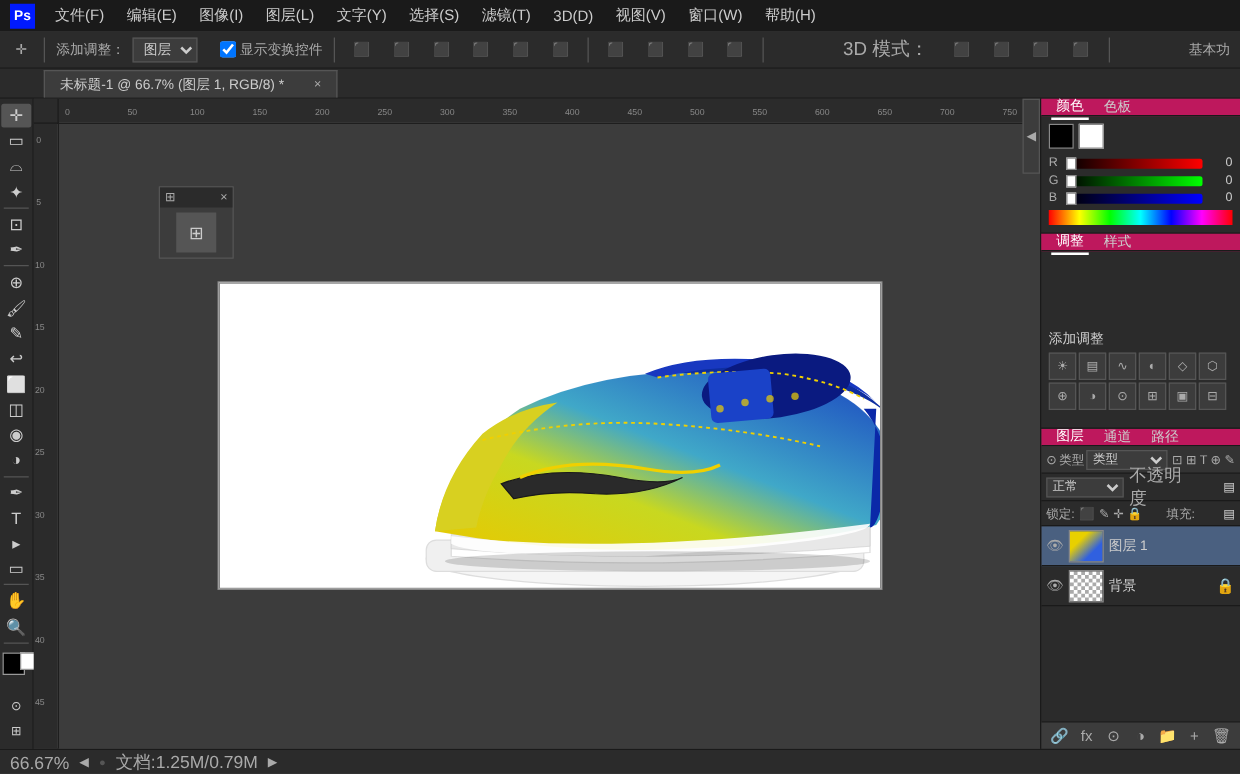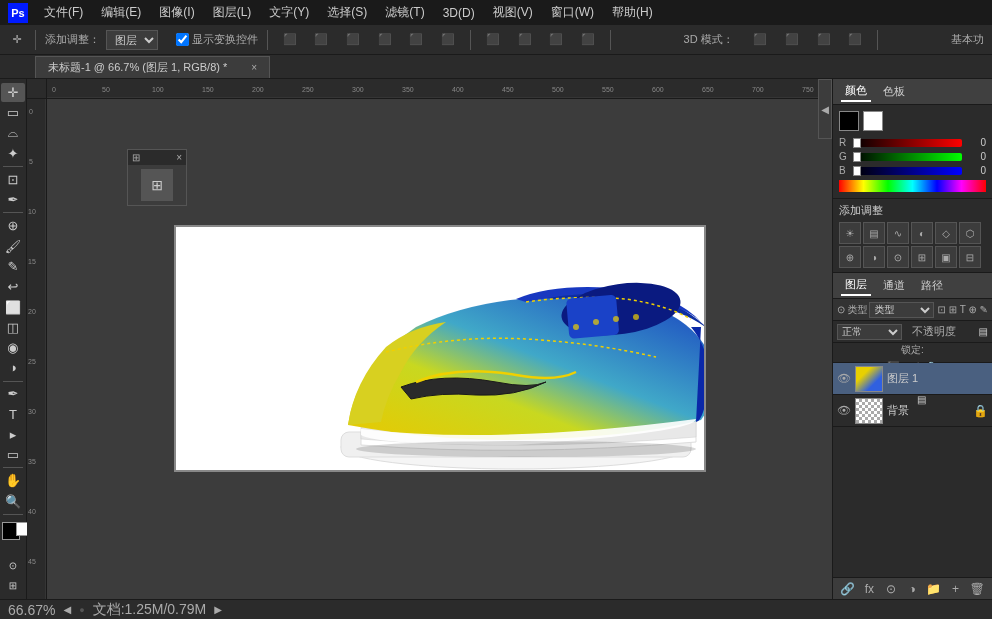--- a/index.html
+++ b/index.html
@@ -30,21 +30,21 @@
     }
     .options-select {
       background: #3c3c3c; border: 1px solid #555; color: #ccc; font-size: 11px;
       padding: 1px 4px; height: 20px;
     }
     .options-sep { width: 1px; height: 20px; background: #555; margin: 0 3px; }
     .options-label { color: #aaa; font-size: 11px; }
     .options-text-btn {
       color: #aaa; font-size: 11px; cursor: pointer; padding: 2px 6px;
     }
-    .mode-label { color: #aaa; font-size: 11px; margin-left: auto; padding-right: 8px; }
+    .mode-label { color: #aaa; font-size: 15px; margin-left: auto; padding-right: 8px; }
 
     
     #tab-bar {
       height: 24px; background: #2b2b2b; border-bottom: 1px solid #1a1a1a;
       display: flex; align-items: flex-end; padding-left: 35px;
     }
     .doc-tab {
       background: #3c3c3c; border: 1px solid #555; border-bottom: none;
       padding: 3px 12px; font-size: 11px; color: #ccc; cursor: pointer;
       display: flex; align-items: center; gap: 24px;
@@ -128,21 +128,21 @@
 
     
     #right-panels {
       width: 160px; background: #2b2b2b; border-left: 1px solid #1a1a1a;
       display: flex; flex-direction: column; flex-shrink: 0;
     }
     .panel-section {
       border-bottom: 1px solid #1a1a1a;
     }
     .panel-header {
-      height: 26px; background: #404040; display: flex; align-items: center;
+      height: 14px; background: #be185d; display: flex; align-items: center;
       padding: 0 8px; gap: 8px; border-bottom: 1px solid #1a1a1a;
     }
     .panel-header-tab {
       font-size: 11px; color: #ccc; cursor: pointer; padding: 2px 4px;
     }
     .panel-header-tab.active { color: #fff; border-bottom: 2px solid #fff; }
 
     
     #color-panel { padding: 6px; }
     .color-swatches {
@@ -166,21 +166,22 @@
       border: 1px solid #888; top: -1px; cursor: pointer;
     }
     .color-spectrum {
       width: 100%; height: 12px;
       background: linear-gradient(to right, #ff0000, #ffff00, #00ff00, #00ffff, #0000ff, #ff00ff, #ff0000);
       margin-top: 4px; cursor: crosshair;
     }
 
     
     #adjustments-panel {
-      padding: 4px 6px;
+      padding: 14px 6px;
+      margin-top: 48px;
     }
     .adj-title { font-size: 11px; color: #ccc; margin-bottom: 4px; }
     .adj-icons {
       display: flex; flex-wrap: wrap; gap: 2px;
     }
     .adj-icon-btn {
       width: 22px; height: 22px; background: #3c3c3c; border: 1px solid #555;
       display: flex; align-items: center; justify-content: center;
       font-size: 10px; color: #aaa; cursor: pointer;
     }
@@ -198,26 +199,25 @@
       font-size: 10px; height: 16px;
     }
     .layer-blend-row {
       display: flex; align-items: center; height: 22px; padding: 0 4px; gap: 4px;
       border-bottom: 1px solid #1a1a1a;
     }
     .blend-select {
       width: 65px; background: #3c3c3c; border: 1px solid #555; color: #ccc;
       font-size: 10px; height: 16px;
     }
-    .opacity-label { font-size: 11px; color: #aaa; margin-left: auto; }
+    .opacity-label { font-size: 14px; color: #aaa; margin-left: auto; }
     .opacity-value { font-size: 10px; color: #ccc; width: 28px; text-align: right; }
     .lock-row {
       display: flex; align-items: center; height: 20px; padding: 0 4px; gap: 4px;
       border-bottom: 1px solid #1a1a1a;
-      flex-direction: column;
     }
     .lock-label { font-size: 10px; color: #aaa; }
     .lock-icons { display: flex; gap: 3px; }
     .lock-icon-btn { font-size: 10px; color: #aaa; cursor: pointer; }
     .fill-label { font-size: 10px; color: #aaa; margin-left: auto; }
     .fill-value { font-size: 10px; color: #ccc; width: 28px; text-align: right; }
 
     .layers-list { flex: 1; overflow-y: auto; }
     .layer-item {
       height: 32px; display: flex; align-items: center; padding: 0 4px; gap: 4px;
@@ -513,20 +513,24 @@
           <div class="color-slider slider-b">
             <div class="slider-thumb" style="left:0px;"></div>
           </div>
           <span class="color-value">0</span>
         </div>
         <div class="color-spectrum"></div>
       </div>
     </div>
 
     <div class="panel-section">
+      <div class="panel-header">
+        <span class="panel-header-tab active">调整</span>
+        <span class="panel-header-tab">样式</span>
+      </div>
       <div id="adjustments-panel">
         <div class="adj-title">添加调整</div>
         <div class="adj-icons">
           <div class="adj-icon-btn" title="亮度/对比度">☀</div>
           <div class="adj-icon-btn" title="色阶">▤</div>
           <div class="adj-icon-btn" title="曲线">∿</div>
           <div class="adj-icon-btn" title="曝光度">◐</div>
           <div class="adj-icon-btn" title="自然饱和度">◇</div>
           <div class="adj-icon-btn" title="色相/饱和度">⬡</div>
         </div>

